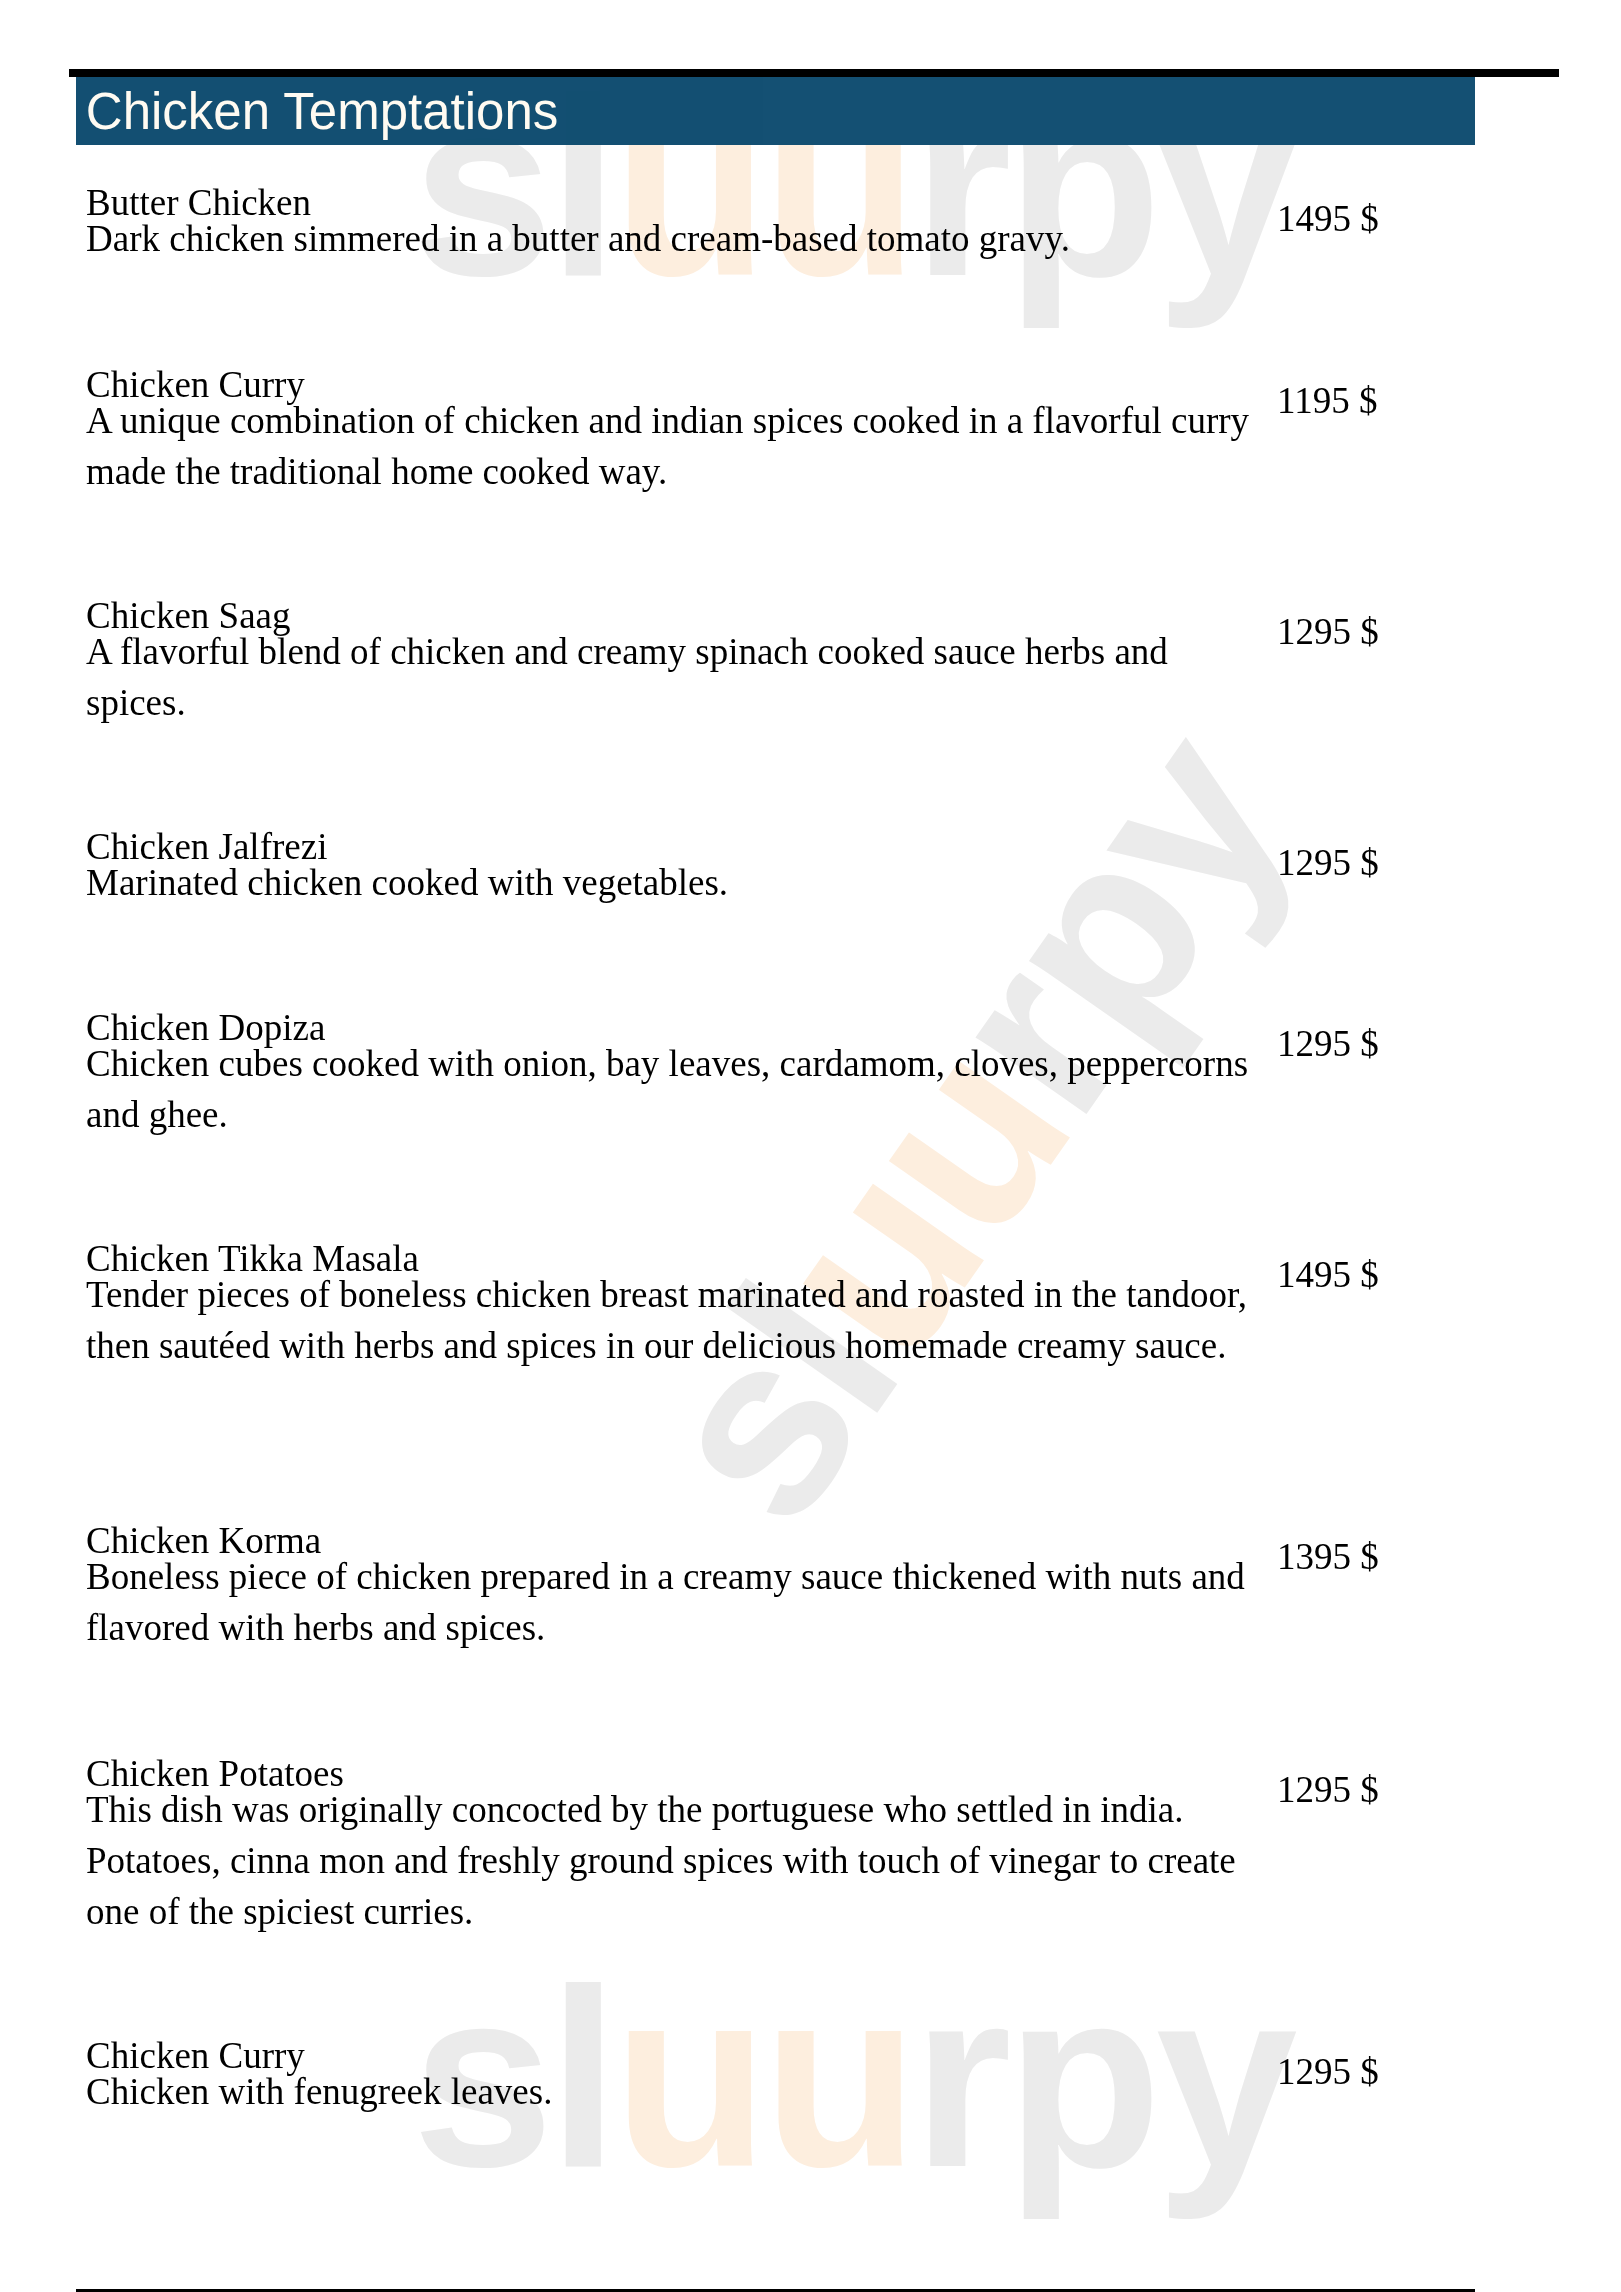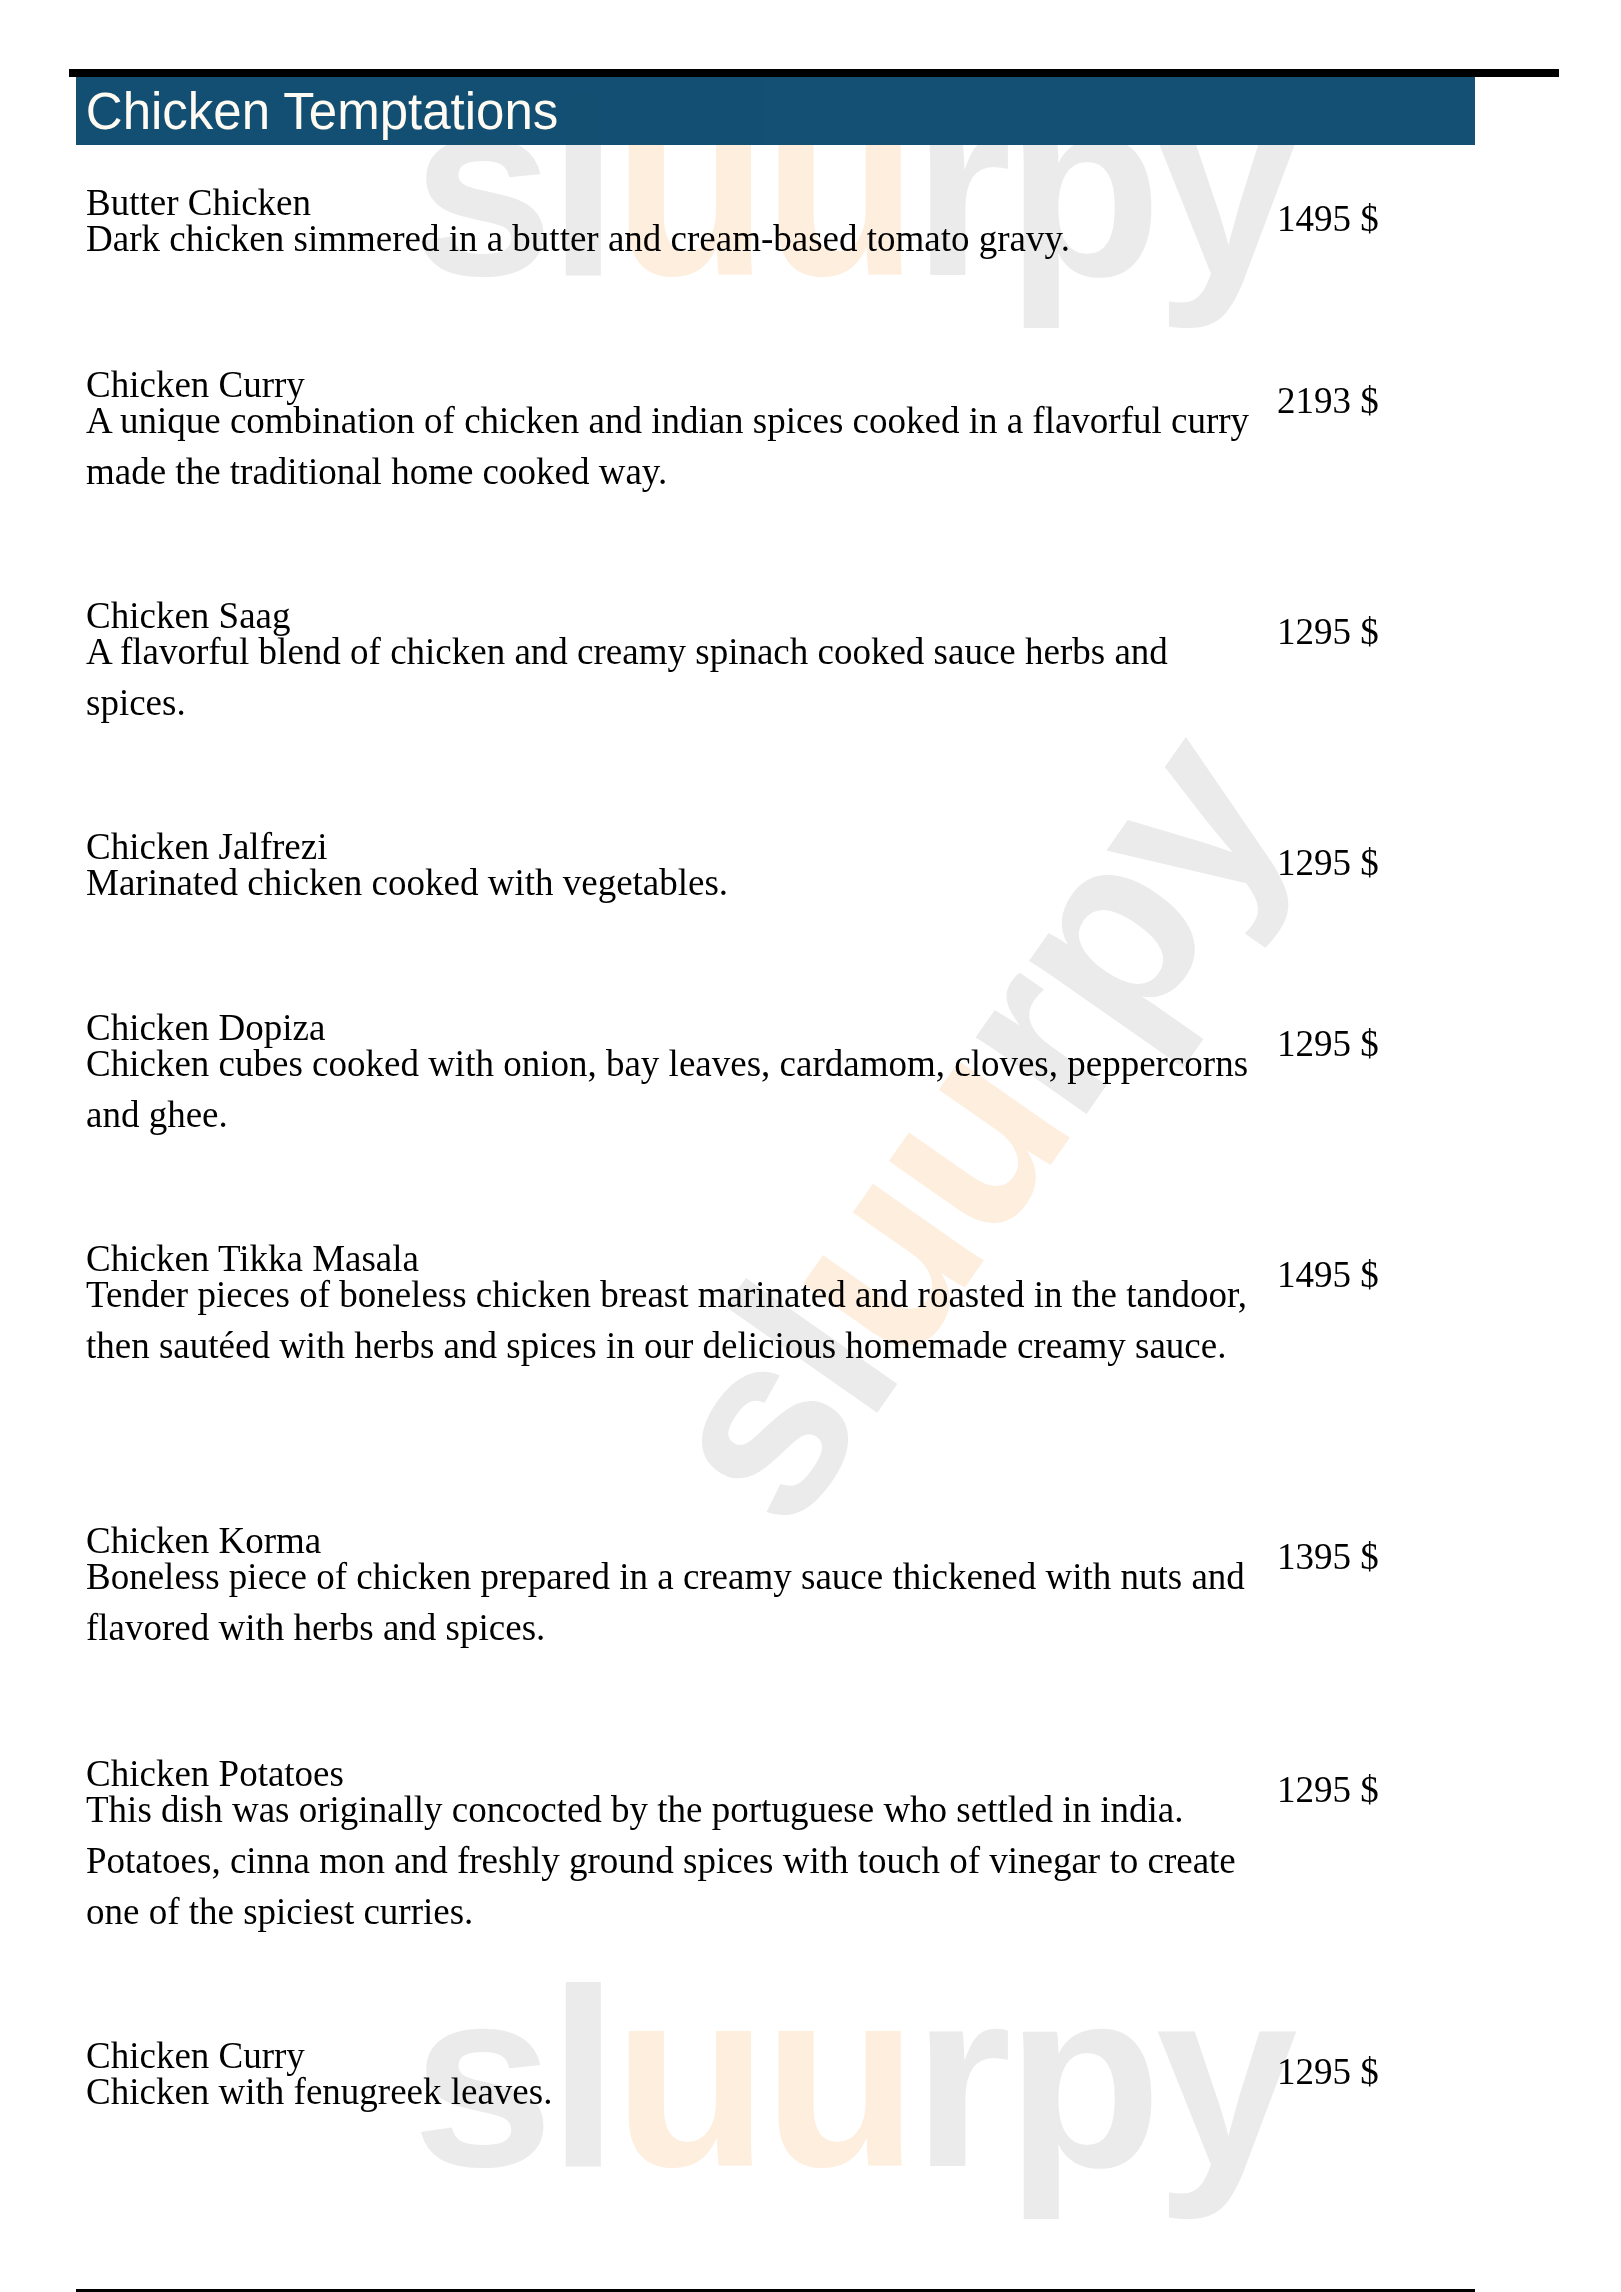--- a/index.html
+++ b/index.html
@@ -128,21 +128,21 @@
 
 <div class="menu-list">
   <div class="menu-item" style="top:177px;">
     <div class="item-name">Butter Chicken</div>
     <div class="item-price">1495 $</div>
     <div class="item-desc">Dark chicken simmered in a butter and cream-based tomato gravy.</div>
   </div>
 
   <div class="menu-item" style="top:359px;">
     <div class="item-name">Chicken Curry</div>
-    <div class="item-price">2193 $</div>
+    <div class="item-price">1195 $</div>
     <div class="item-desc">A unique combination of chicken and indian spices cooked in a flavorful curry made the traditional home cooked way.</div>
   </div>
 
   <div class="menu-item" style="top:590px;">
     <div class="item-name">Chicken Saag</div>
     <div class="item-price">1295 $</div>
     <div class="item-desc">A flavorful blend of chicken and creamy spinach cooked sauce herbs and spices.</div>
   </div>
 
   <div class="menu-item" style="top:821px;">

